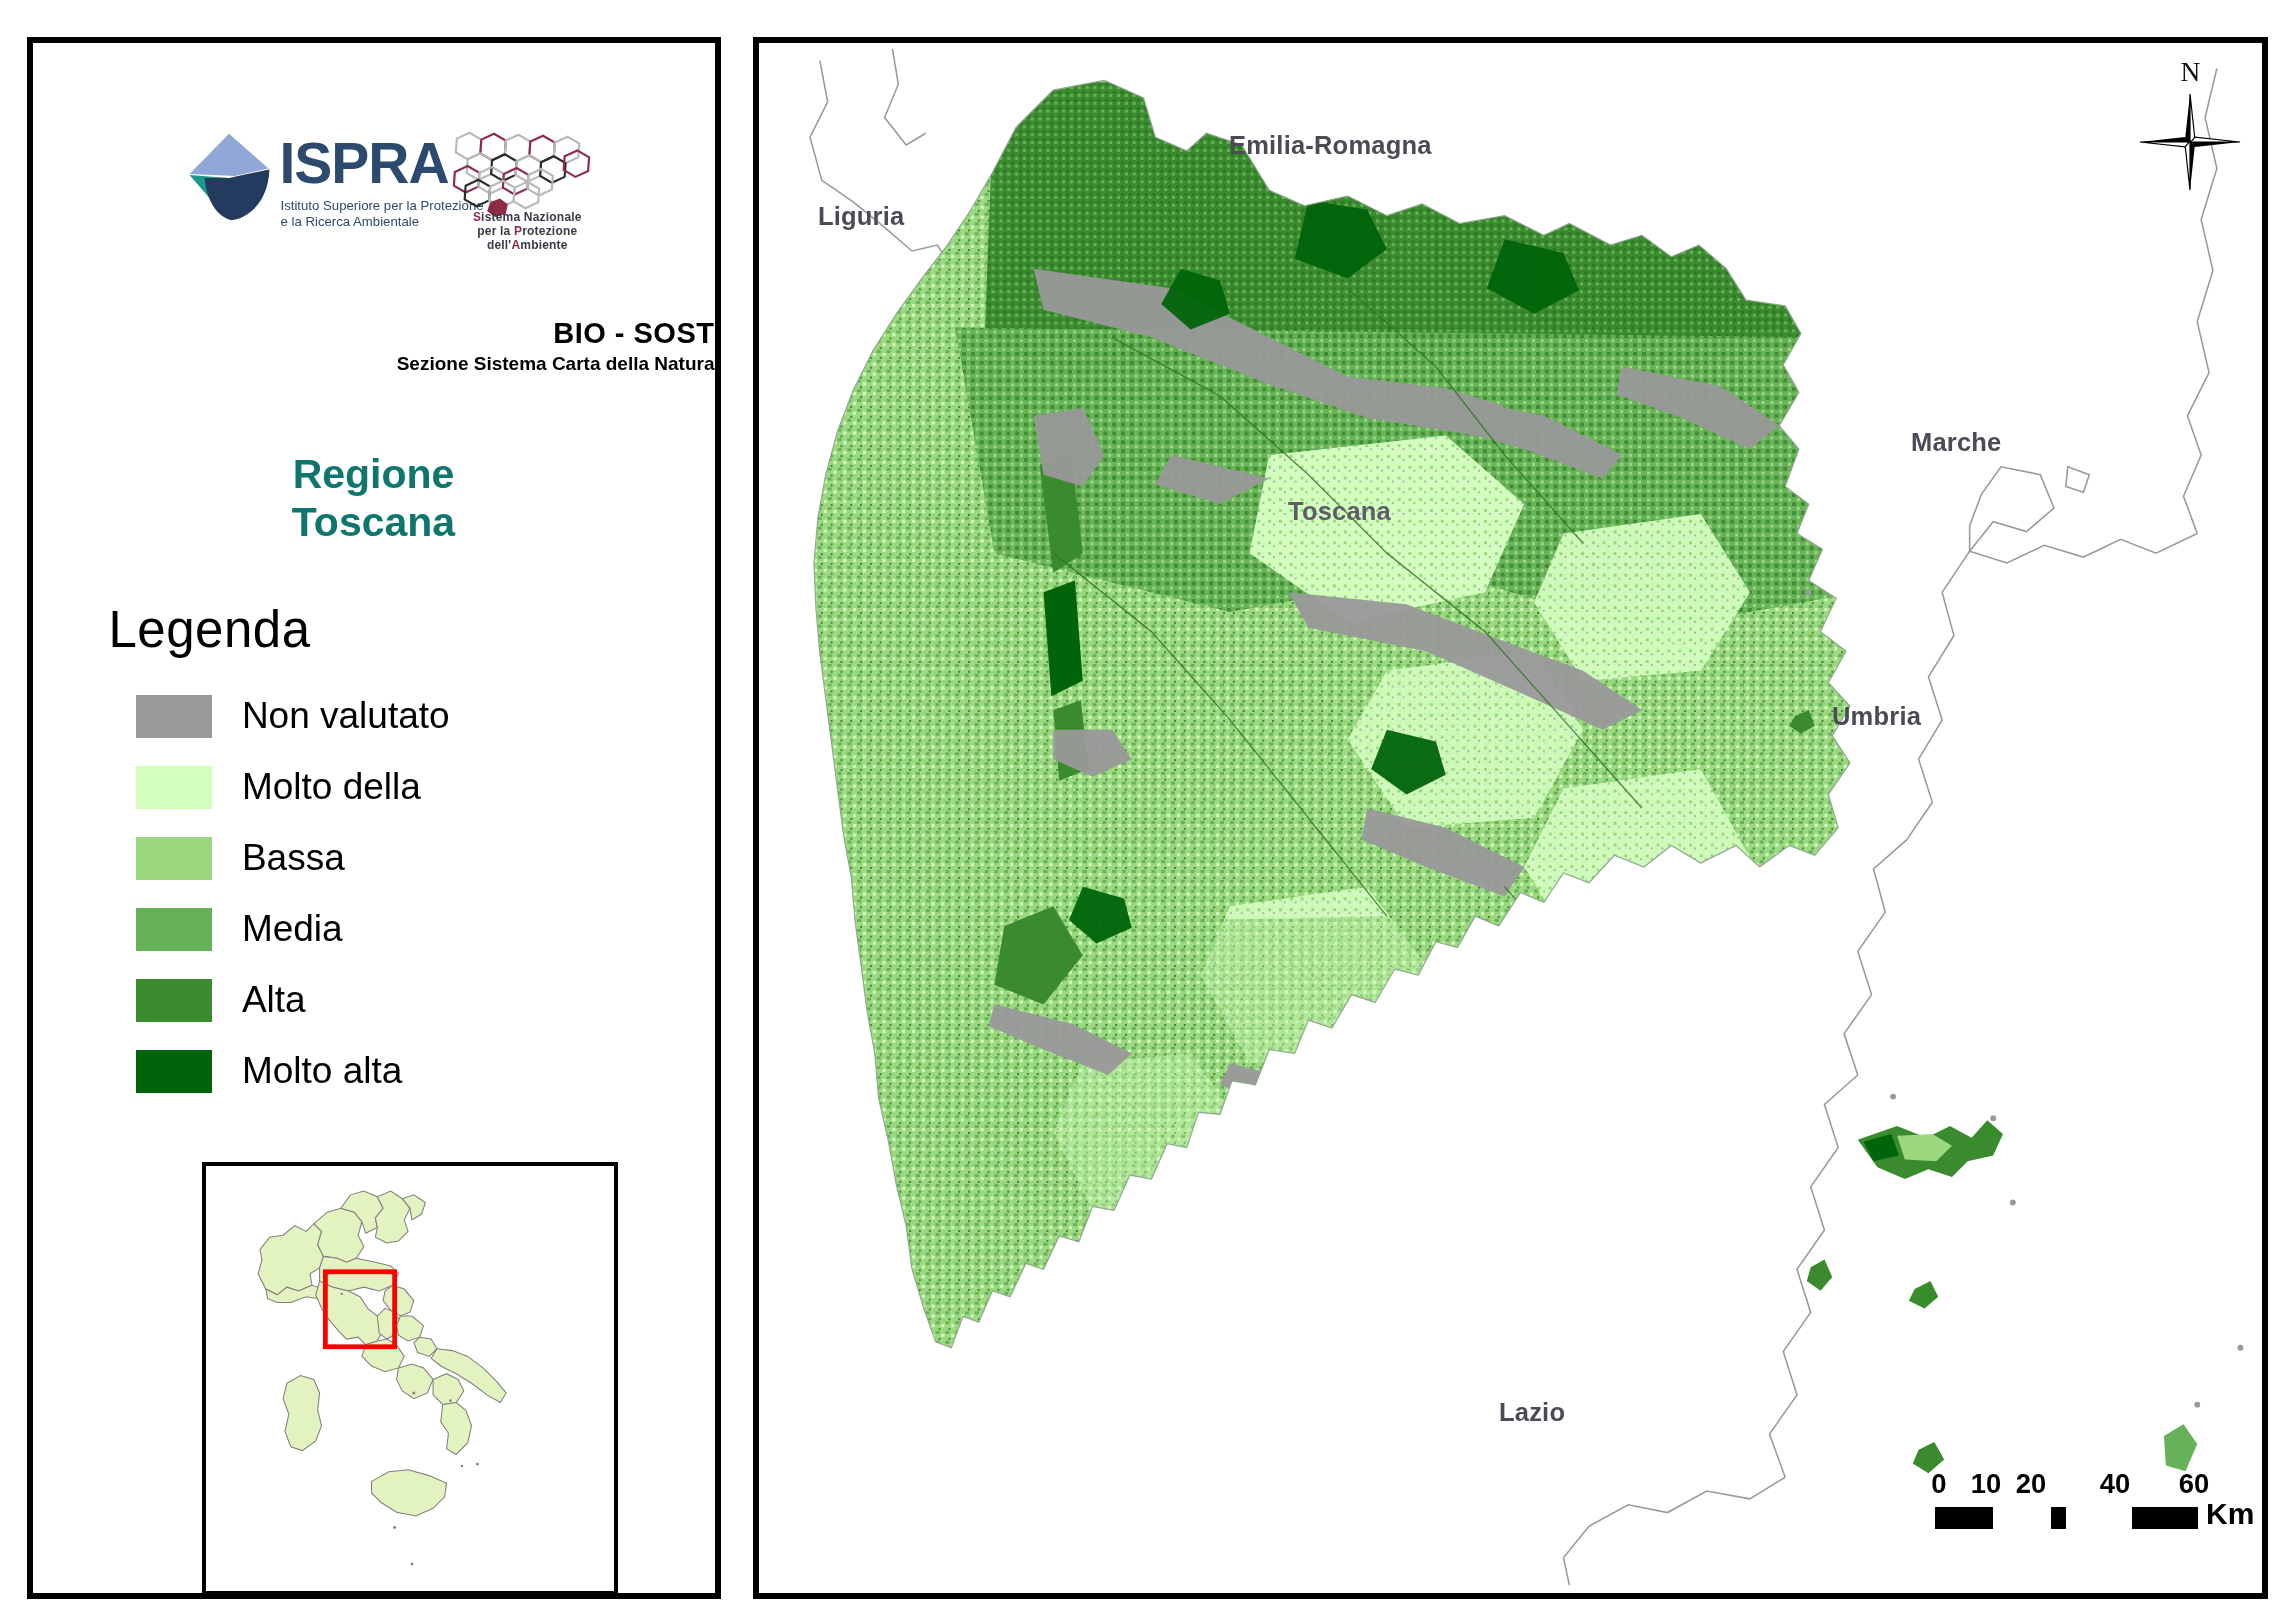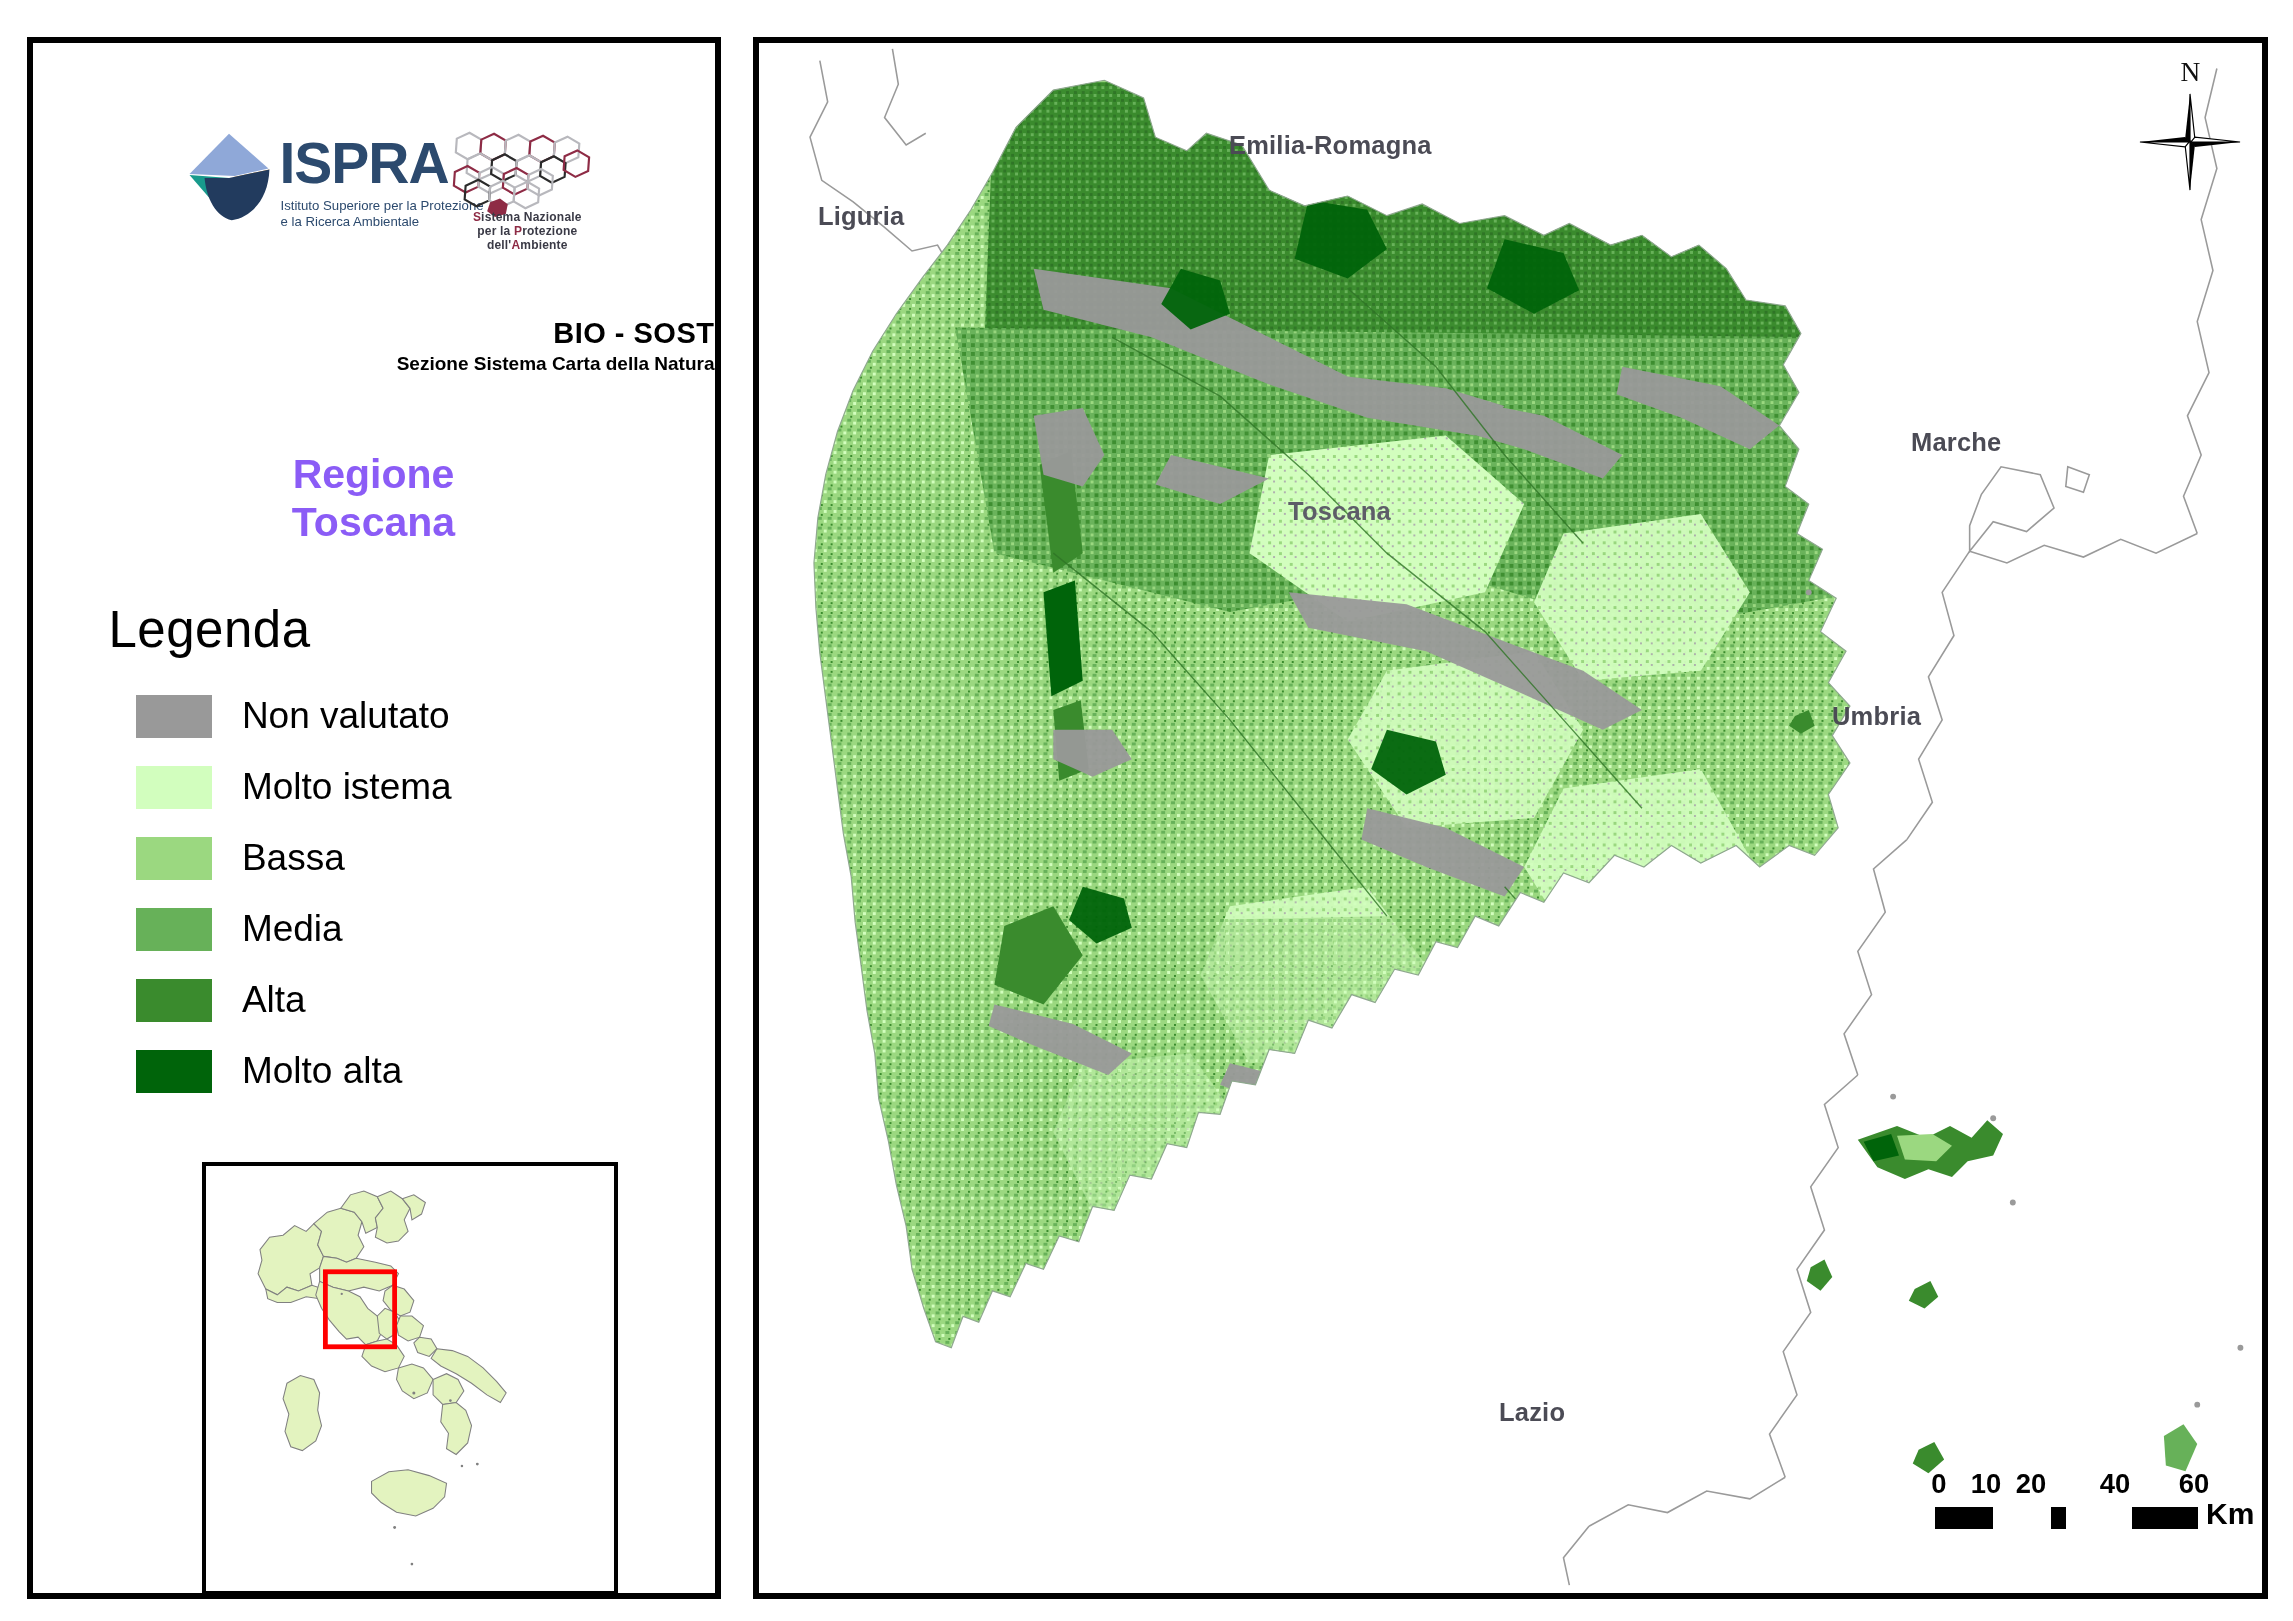--- a/index.html
+++ b/index.html
@@ -103,21 +103,21 @@
   #region-block {
     position: absolute;
     left: 0; top: 407px;
     width: 100%;
     text-align: center;
     line-height: 1.18;
   }
   #region-line1, #region-line2 {
     font-size: 41px;
     font-weight: 700;
-    color: #8b5cf6;
+    color: #0f766e;
   }
 
   
   #legend {
     position: absolute;
     left: 76px;
     top: 557px;
     width: 549px;
   }
   #legend-title {
@@ -322,21 +322,21 @@
   <div id="legend">
     <div id="legend-title">Legenda</div>
 
     <div class="legend-row">
       <div class="legend-swatch" style="background:#999999"></div>
       <div class="legend-label">Non valutato</div>
     </div>
 
     <div class="legend-row">
       <div class="legend-swatch" style="background:#d2febe"></div>
-      <div class="legend-label">Molto istema</div>
+      <div class="legend-label">Molto della</div>
     </div>
 
     <div class="legend-row">
       <div class="legend-swatch" style="background:#9bd880"></div>
       <div class="legend-label">Bassa</div>
     </div>
 
     <div class="legend-row">
       <div class="legend-swatch" style="background:#67b159"></div>
       <div class="legend-label">Media</div>

